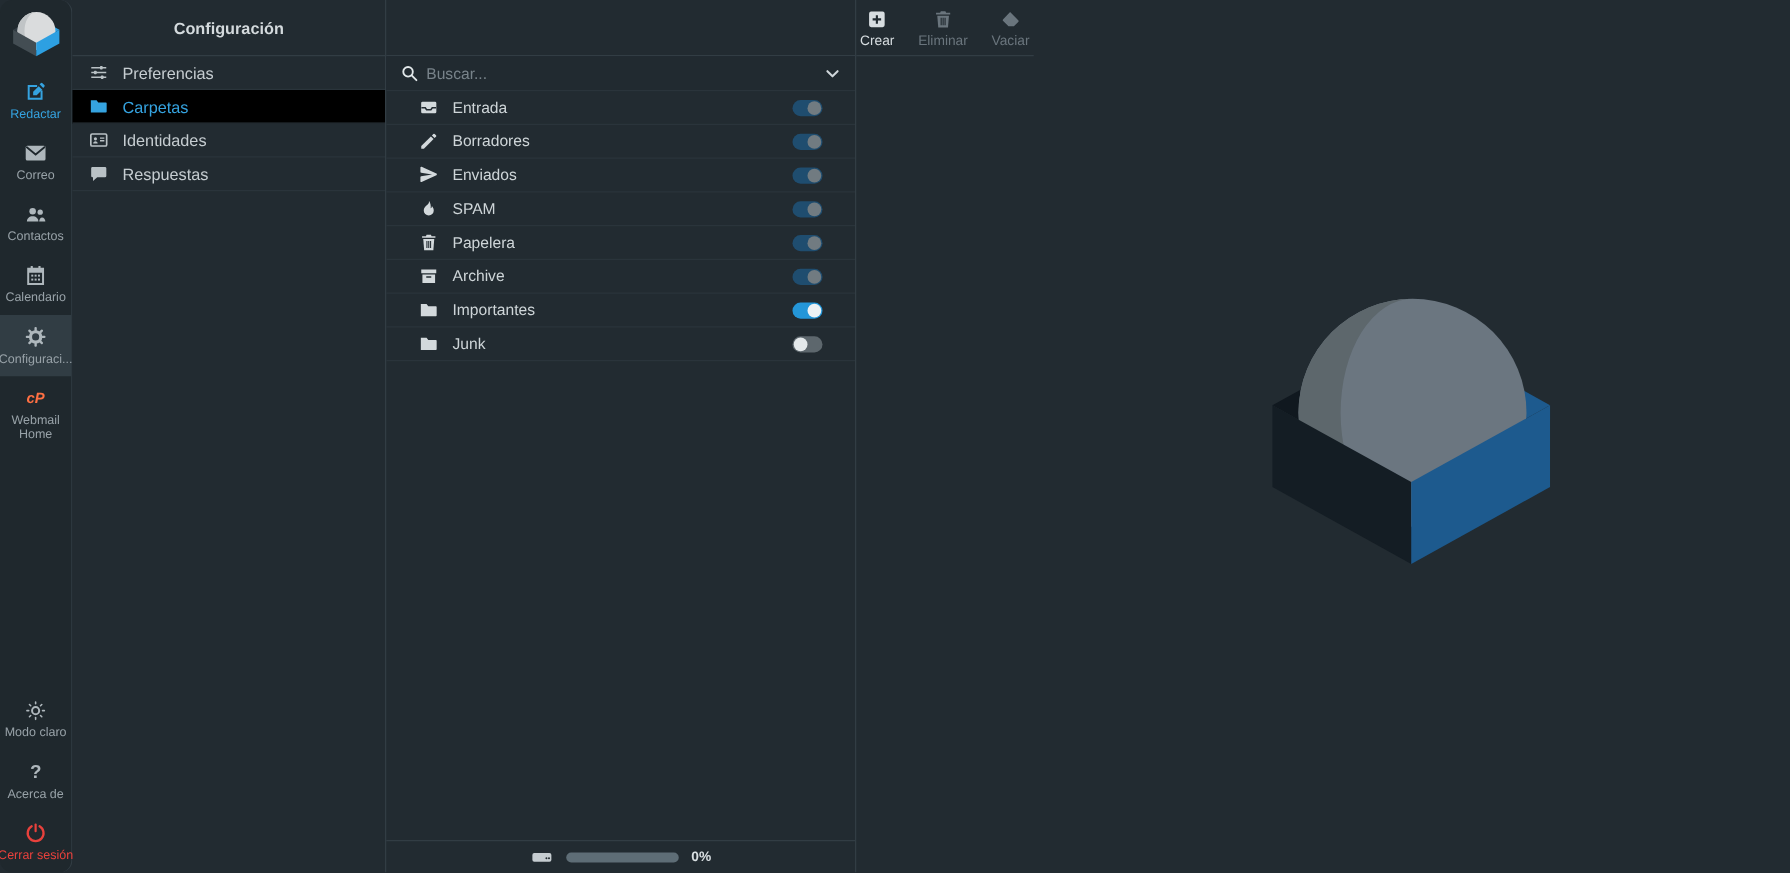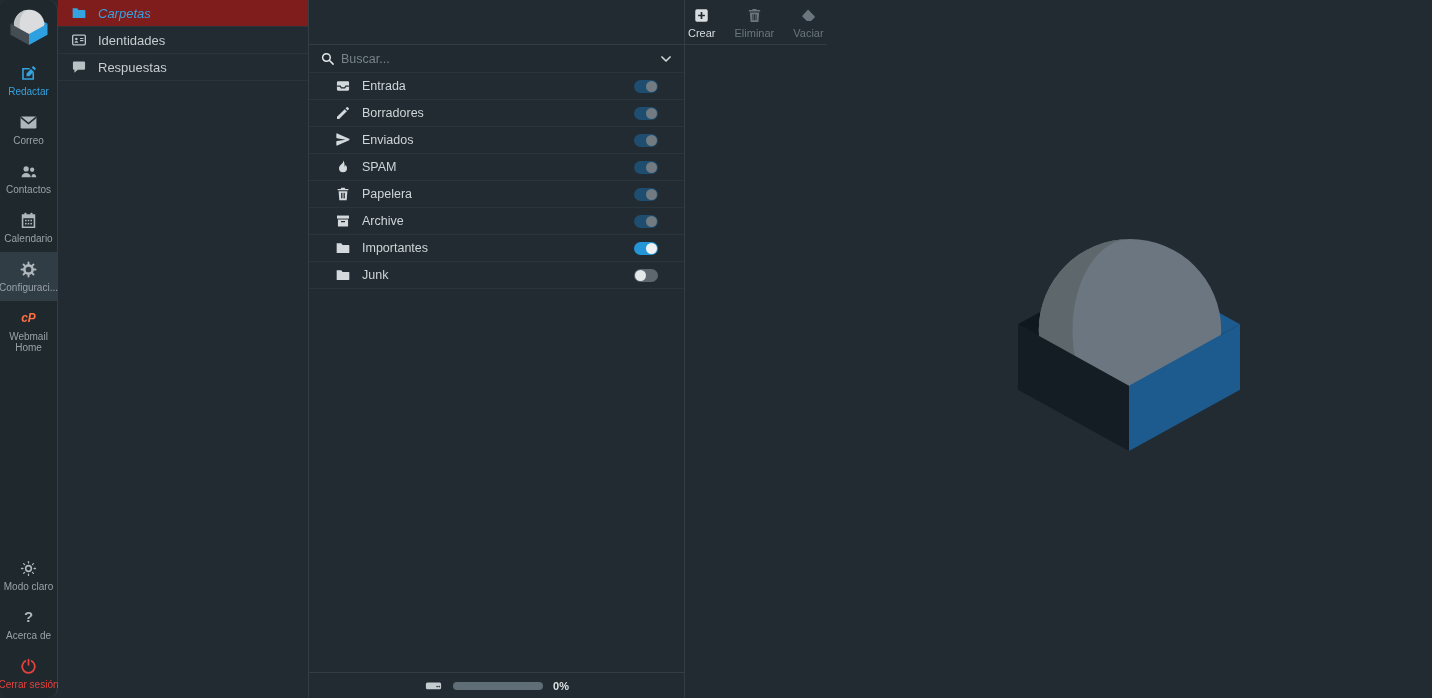--- a/index.html
+++ b/index.html
@@ -44,21 +44,21 @@
     height:45px; flex:0 0 45px; border-bottom:1px solid #323d44;
     display:flex; align-items:center; justify-content:center;
     font-size:13px; font-weight:bold; color:#d4dadd;
   }
   .menu-row {
     height:27px; flex:0 0 27px; display:flex; align-items:center; gap:11px;
     padding:0 13px; border-bottom:1px solid #2a343b; cursor:pointer;
     font-size:13px; color:#c6cdd1;
   }
   .menu-row .ic { width:16px; height:16px; color:#b9c1c5; }
-  .menu-row.selected { background:#7f1d1d; color:#35a3e0;font-style:italic; }
+  .menu-row.selected { background:#000000; color:#35a3e0; }
   .menu-row.selected .ic { color:#35a3e0; }
 
   
   .folders-col { width:376px; flex:0 0 376px; border-right:1px solid #323d44; display:flex; flex-direction:column; }
   .folders-col .col-head { border-bottom:1px solid #323d44; }
   .search-row {
     height:28px; flex:0 0 28px; display:flex; align-items:center; gap:4px;
     padding:0 11px; border-bottom:1px solid #2a343b; background:#212a30;
   }
   .search-row .ic { width:15px; height:15px; color:#e2e8ea; }
@@ -336,22 +336,31 @@
             <svg class="ic">
               <use href="#i-power"></use>
             </svg>
           </span>
           <span class="lbl">Cerrar sesión</span>
         </div>
       </div>
   </nav>
 
   <section class="settings-col">
+    <div class="col-head">Configuración</div>
     <div>
 
+        <div class="menu-row">
+          <span>
+            <svg class="ic">
+              <use href="#i-sliders"></use>
+            </svg>
+          </span>
+          <span>Preferencias</span>
+        </div>
 
         <div class="menu-row selected">
           <span>
             <svg class="ic">
               <use href="#i-folder"></use>
             </svg>
           </span>
           <span>Carpetas</span>
         </div>
 

